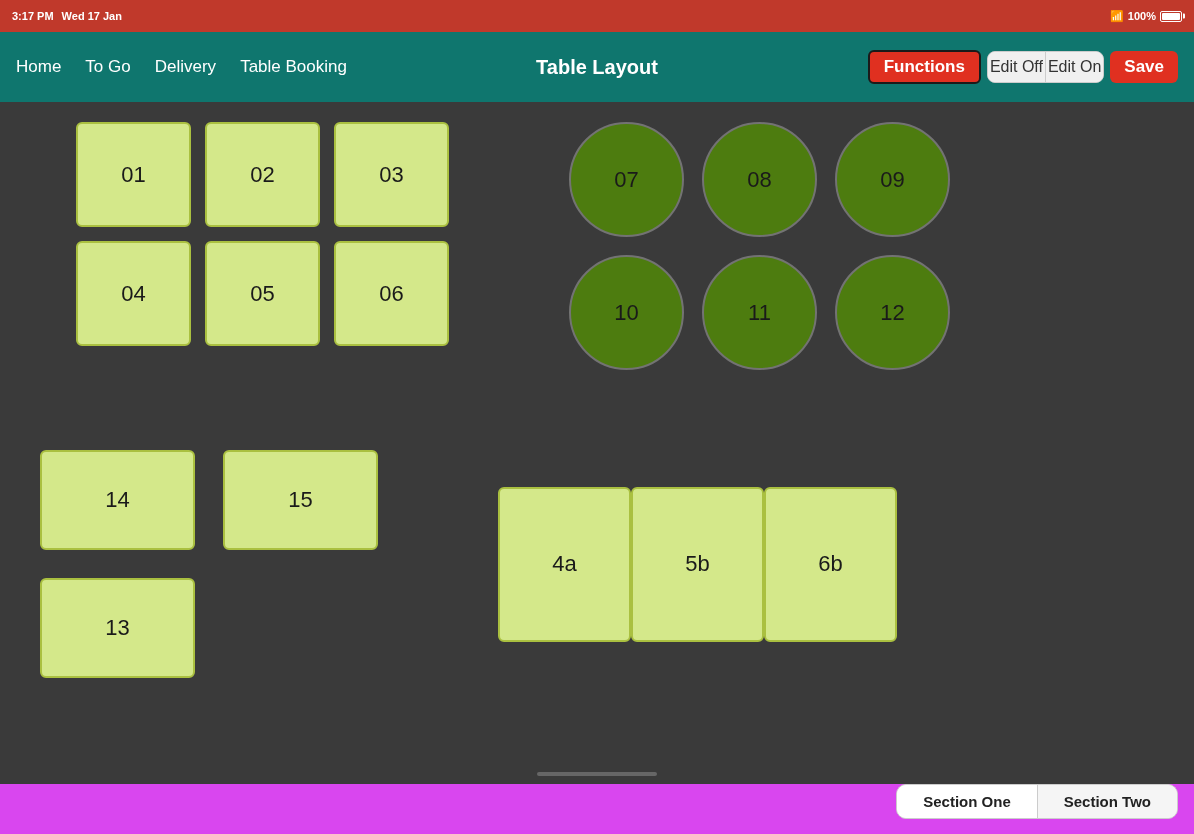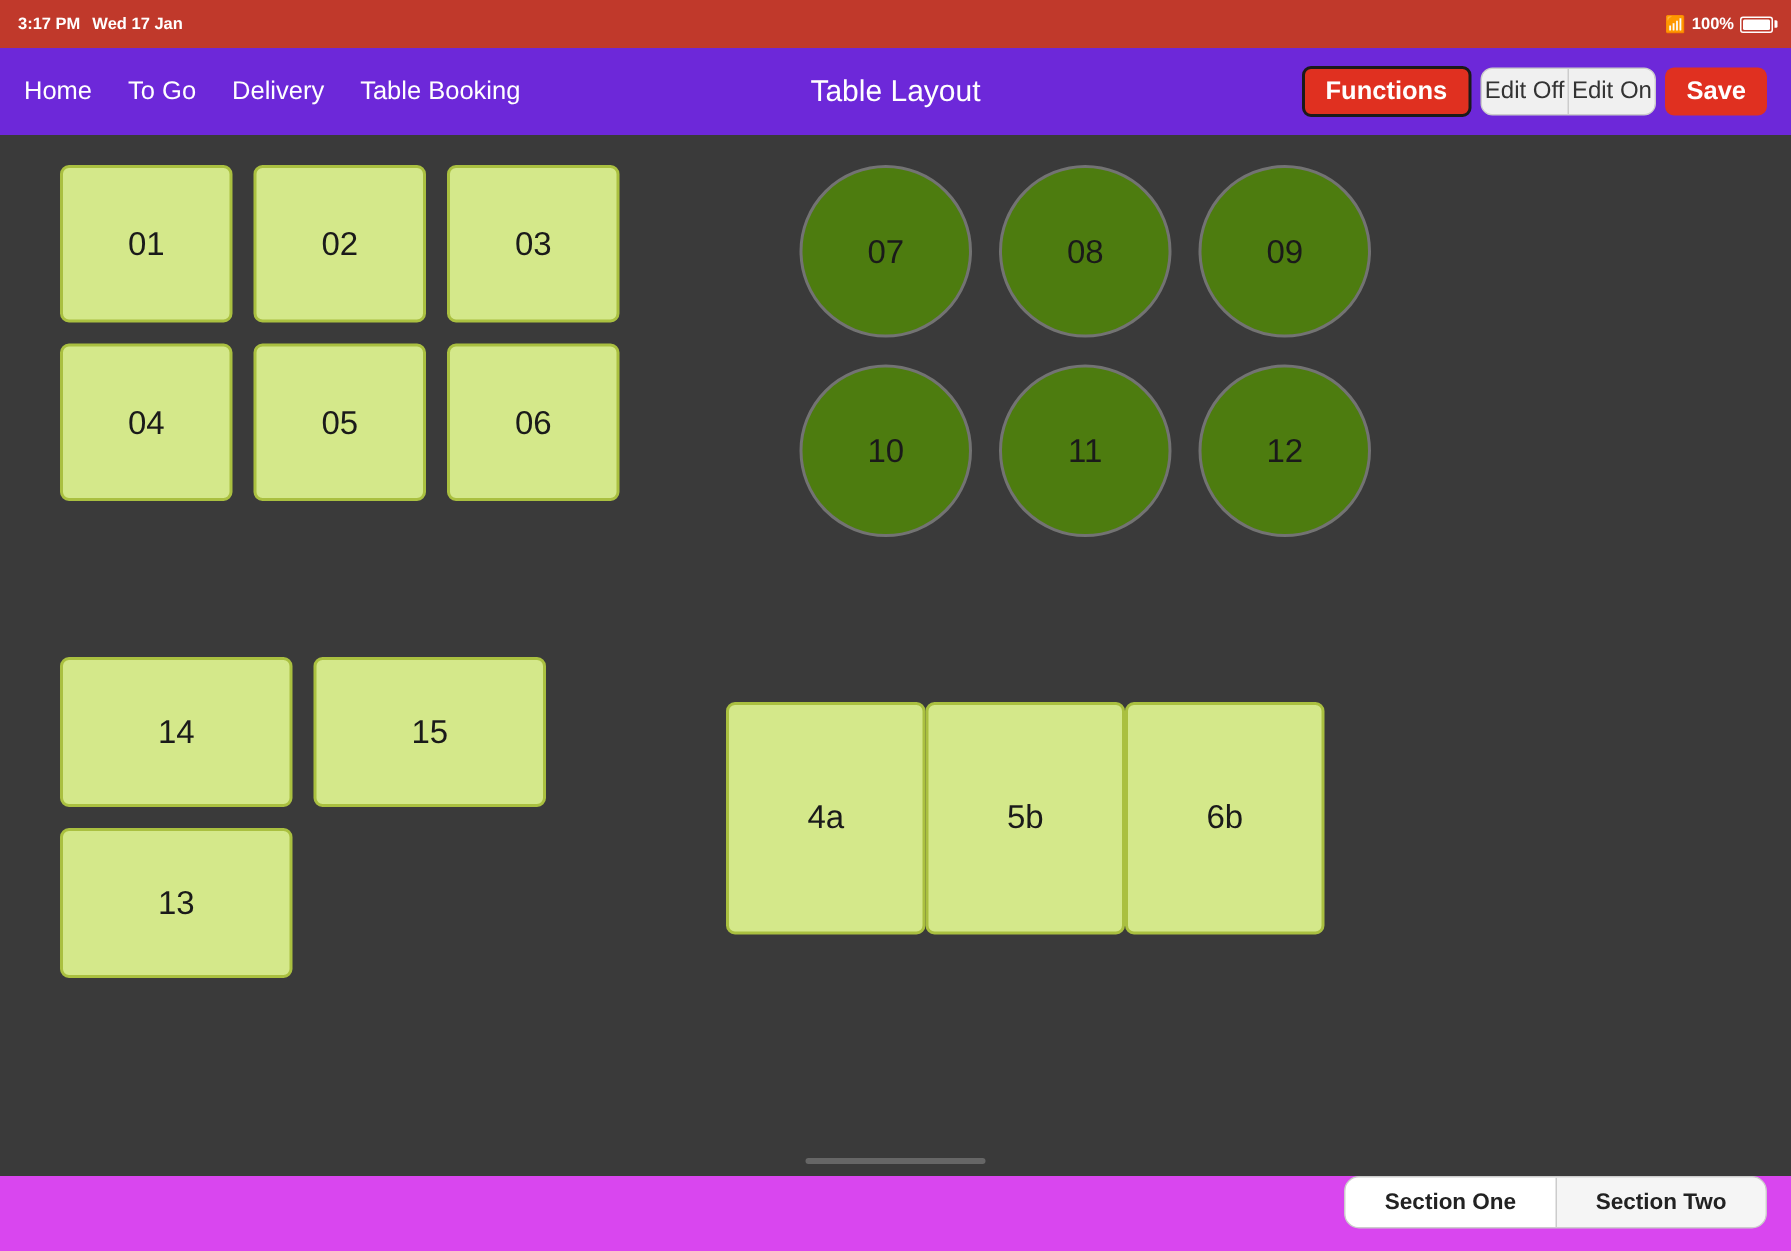--- a/index.html
+++ b/index.html
@@ -48,22 +48,22 @@
     }
     .battery-fill {
       background: white;
       height: 100%;
       width: 100%;
       border-radius: 1px;
     }
 
     
     .header {
-      background: #6d28d9;
-      height: 58px;
+      background: #0f766e;
+      height: 70px;
       display: flex;
       align-items: center;
       padding: 0 16px;
       position: relative;
     }
     .nav-links {
       display: flex;
       gap: 24px;
       align-items: center;
     }
@@ -73,21 +73,21 @@
       font-weight: 500;
       cursor: pointer;
       text-decoration: none;
     }
     .page-title {
       position: absolute;
       left: 50%;
       transform: translateX(-50%);
       color: white;
       font-size: 20px;
-      font-weight: 400;
+      font-weight: 700;
     }
     .header-actions {
       margin-left: auto;
       display: flex;
       align-items: center;
       gap: 6px;
     }
     .functions-btn {
       background: #e03020;
       color: white;
@@ -163,36 +163,37 @@
       color: #1a1a1a;
       cursor: pointer;
     }
 
     
     .sq-grid-top {
       display: grid;
       grid-template-columns: repeat(3, 115px);
       grid-template-rows: repeat(2, 105px);
       gap: 14px;
+      margin-left: 36px;
     }
 
     
     .circle-grid-top {
       display: grid;
       grid-template-columns: repeat(3, 115px);
       grid-template-rows: repeat(2, 115px);
       gap: 18px;
       margin-left: 120px;
     }
 
     .sq-grid-bottom-left {
       display: grid;
       grid-template-columns: repeat(2, 155px);
       grid-template-rows: repeat(2, 100px);
-      gap: 14px;
+      gap: 28px;
     }
 
     .sq-grid-bottom-right {
       display: grid;
       grid-template-columns: repeat(3, 115px);
       grid-template-rows: 1fr;
       gap: 18px;
       margin-left: 120px;
       align-items: center;
     }

